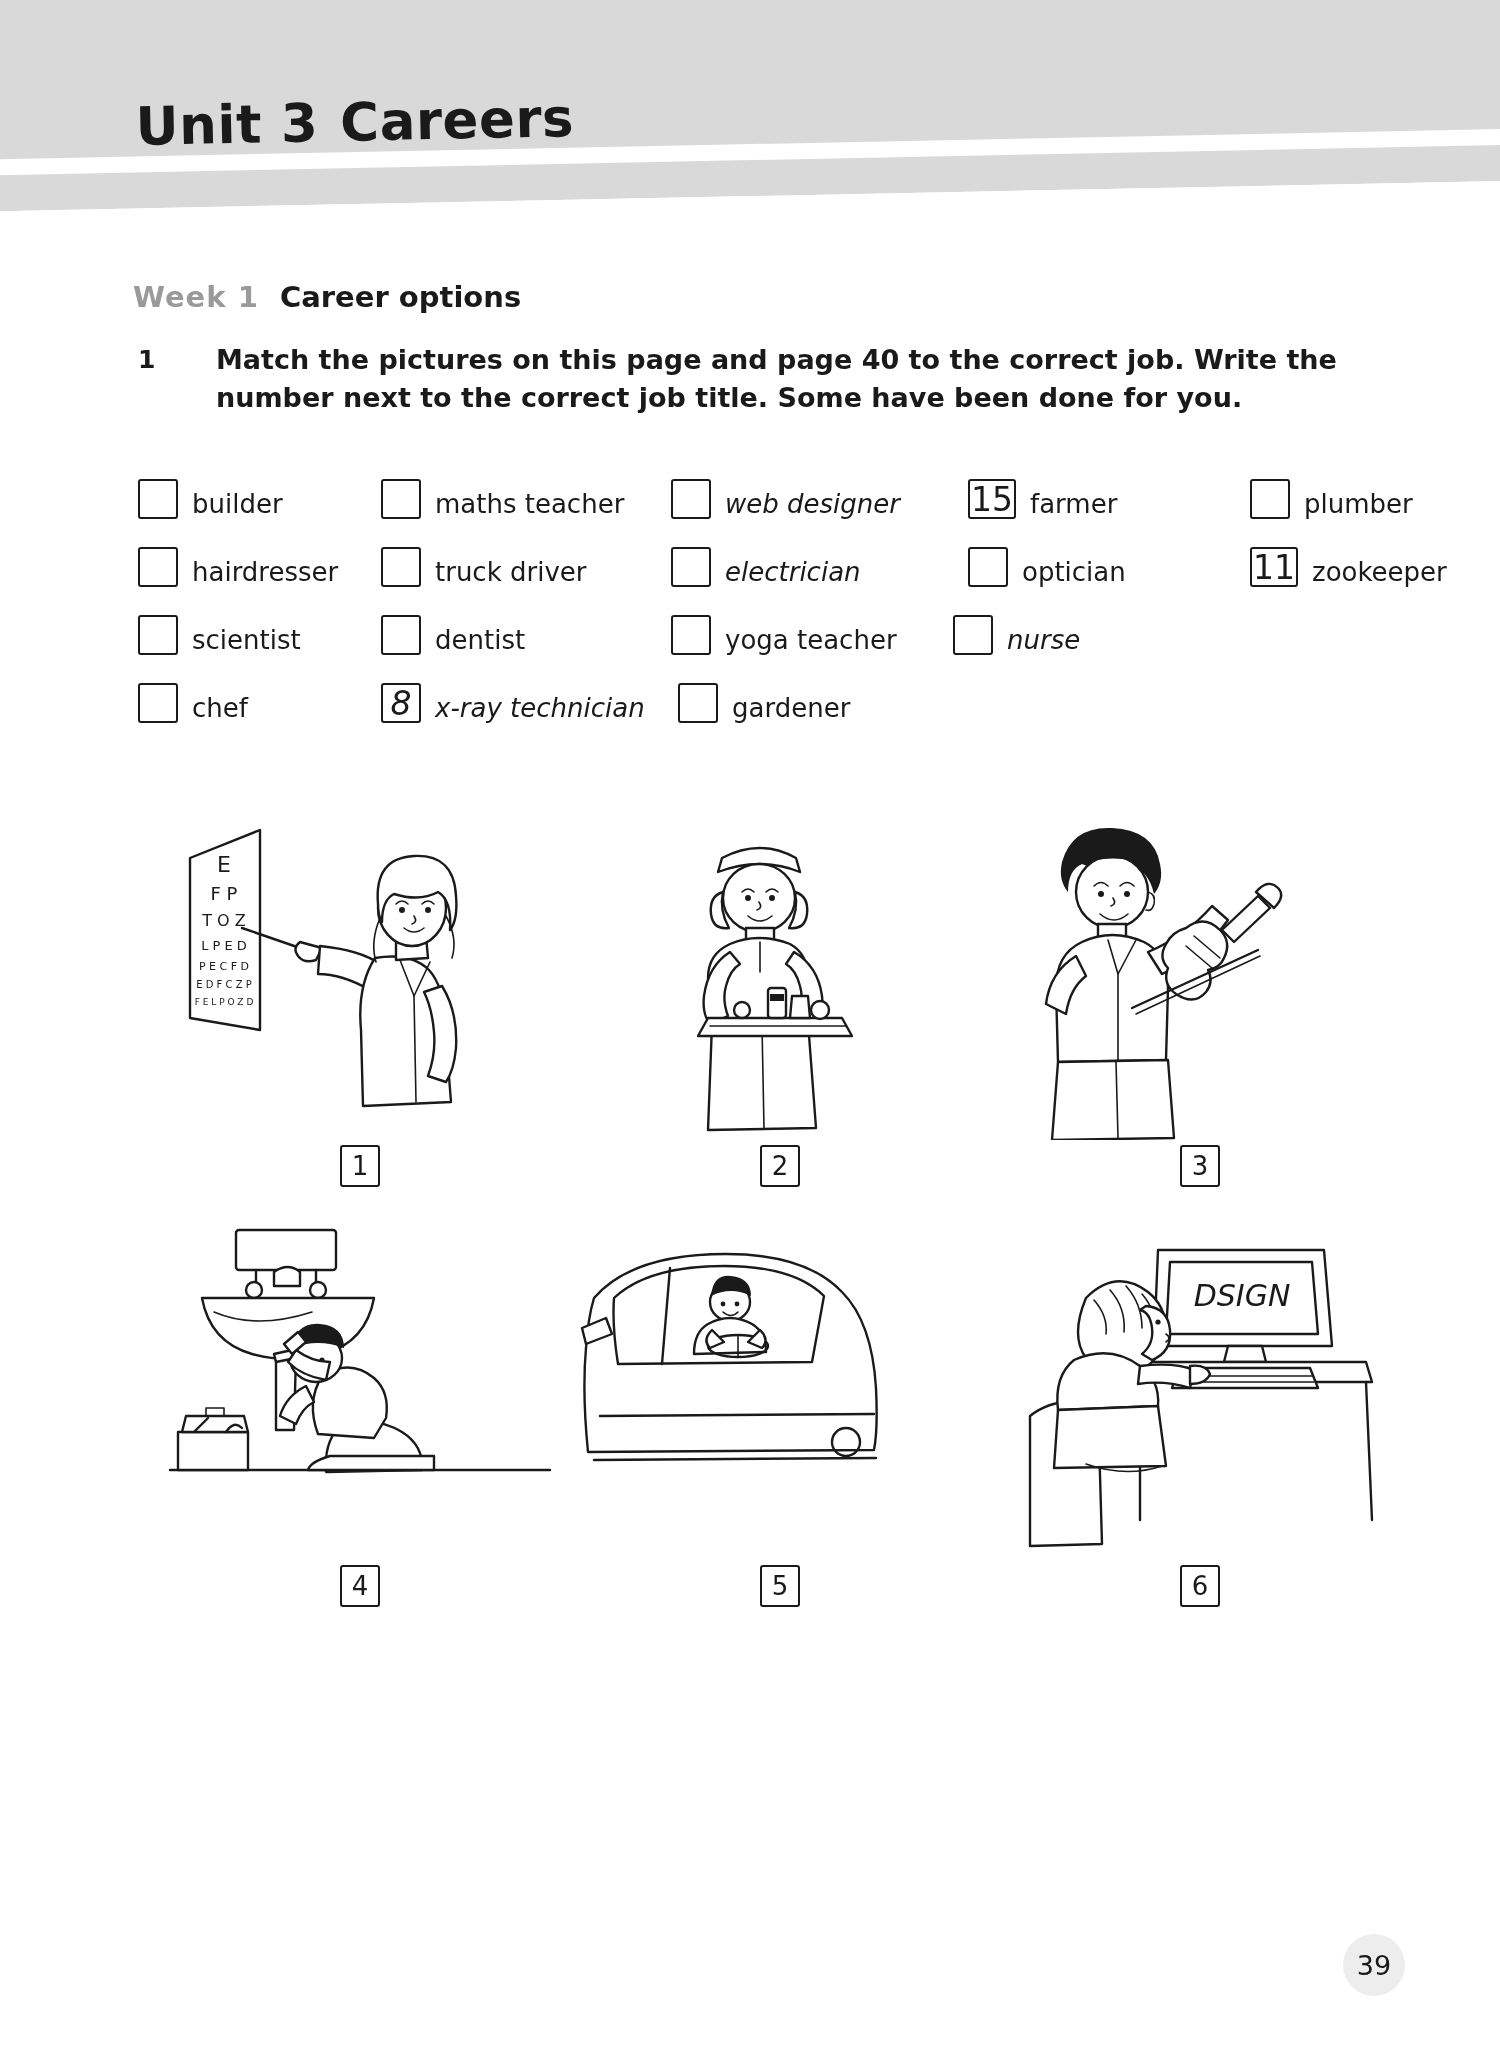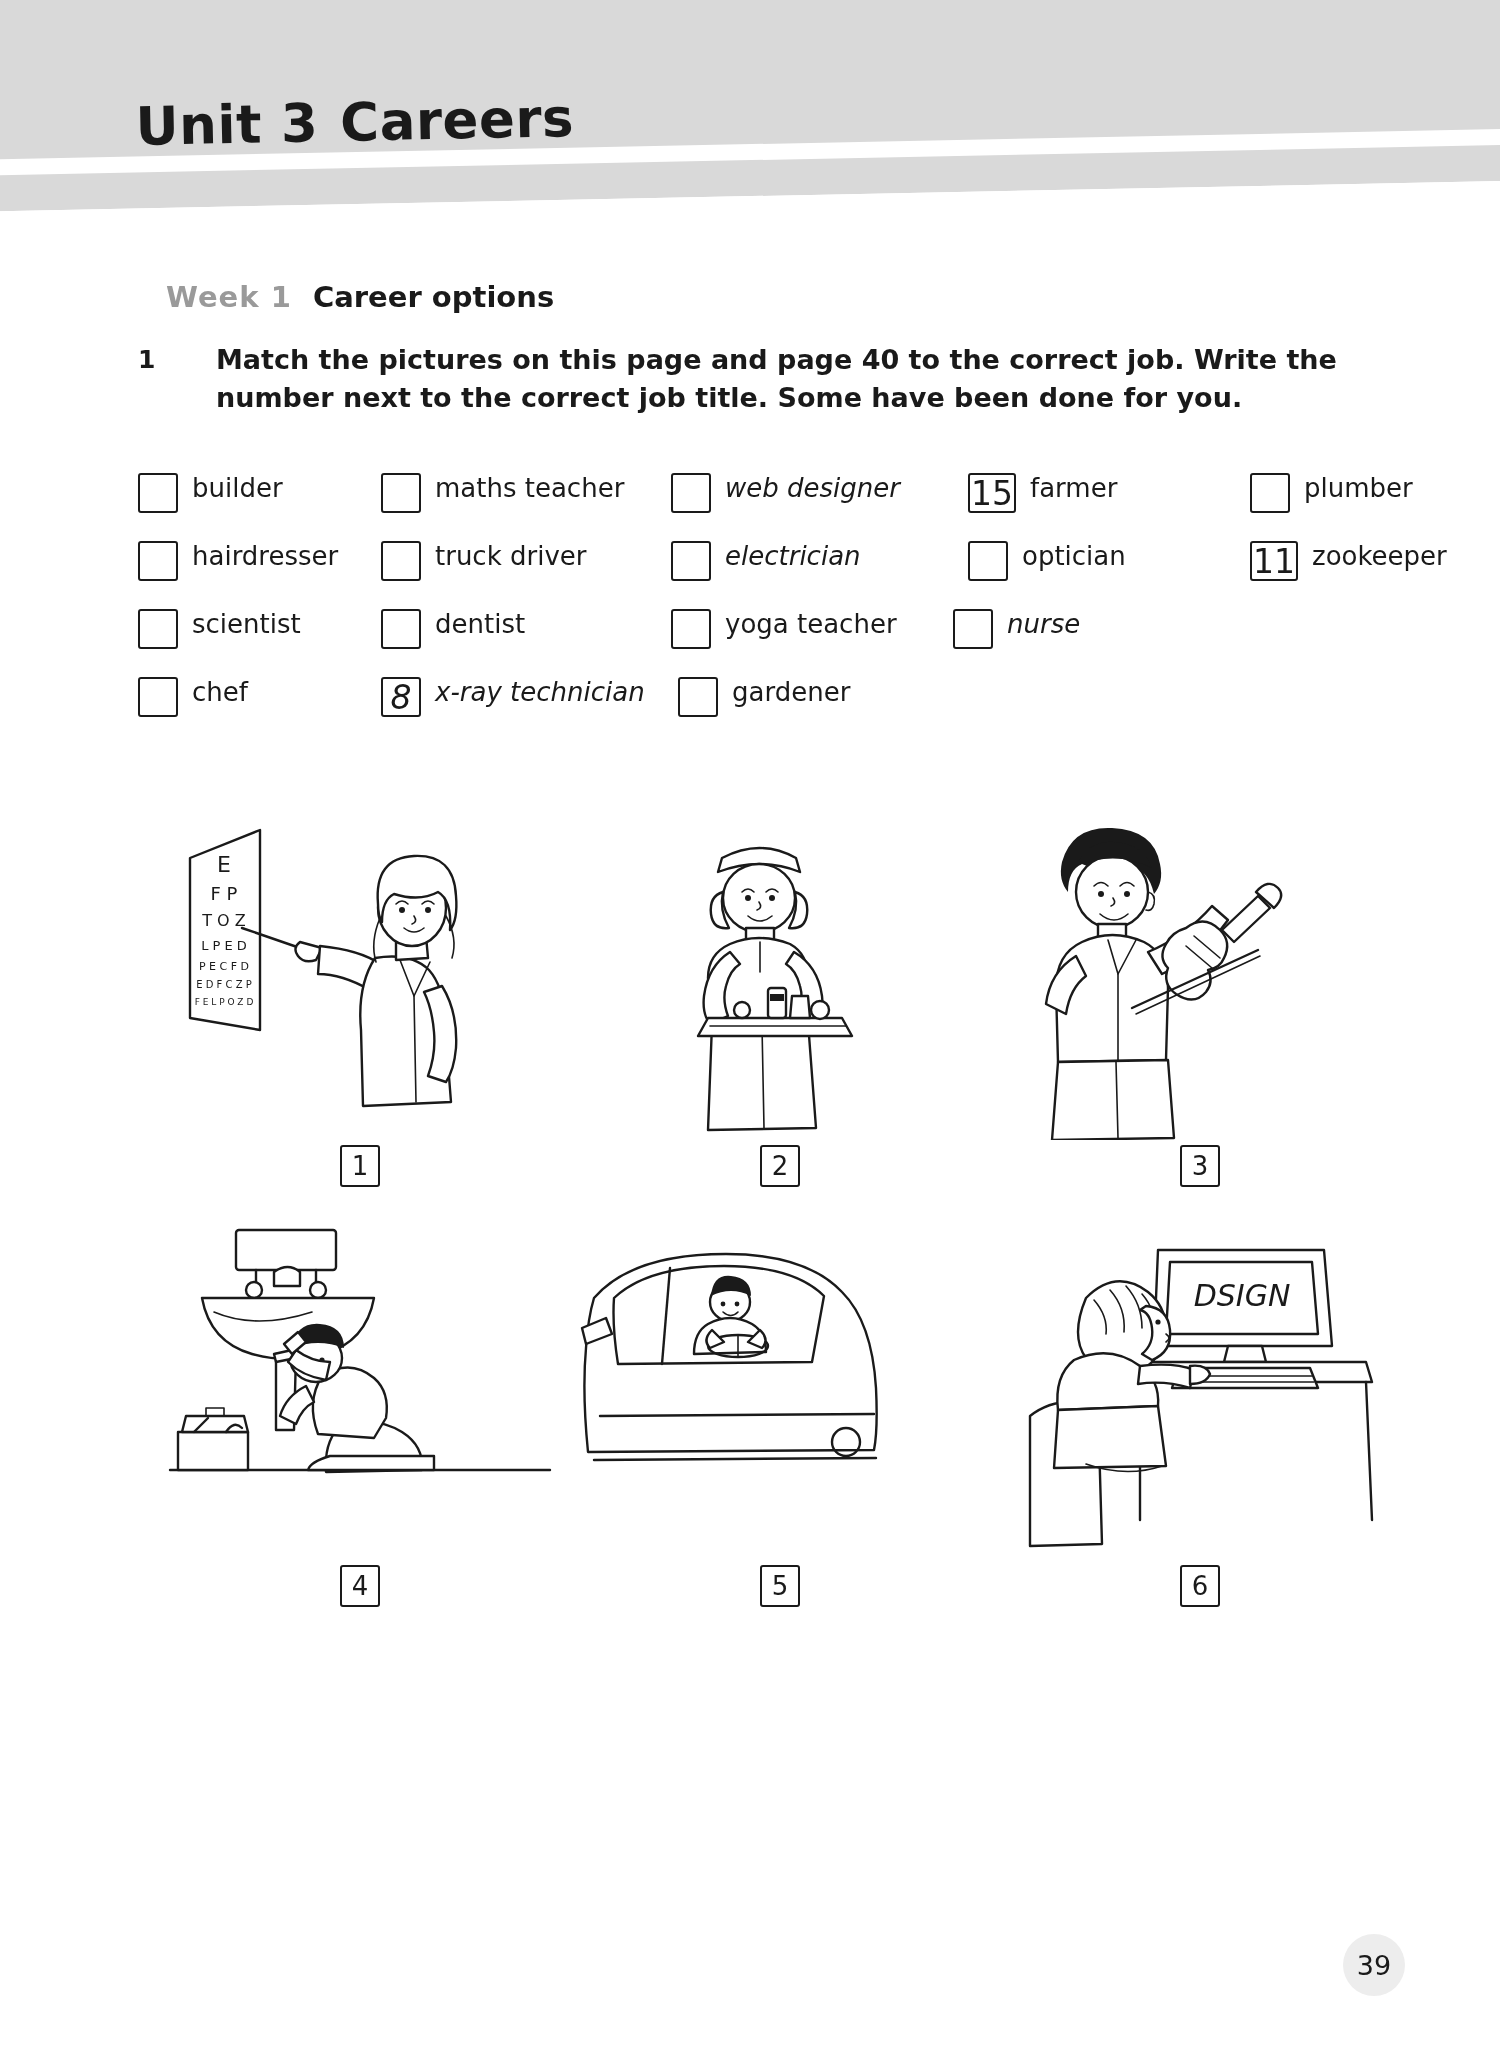--- a/index.html
+++ b/index.html
@@ -88,21 +88,20 @@
     white-space: nowrap;
   }
   .unit-title .unit-num { margin-right: 22px; }
 
   
   .week-line {
     position: absolute;
     left: 133px;
     top: 280px;
     white-space: nowrap;
-    margin-left: 33px;
   }
   .week-label {
     font-family: "DejaVu Sans", sans-serif;
     font-weight: bold;
     font-size: 29px;
     color: #9a9a9a;
     letter-spacing: 1px;
   }
   .week-title {
     font-family: "DejaVu Sans", sans-serif;
@@ -141,21 +140,21 @@
     top: 473px;
     width: 1320px;
   }
   .job-row {
     display: flex;
     align-items: flex-start;
     height: 68px;
   }
   .job-item {
     display: flex;
-    align-items: flex-start;
+    align-items: flex-end;
     height: 46px;
   }
   .job-item.c0 { width: 243px; }
   .job-item.c1 { width: 290px; }
   .job-item.c2 { width: 297px; font-style: italic; }
   .job-item.c3 { width: 282px; }
   .job-item.c4 { width: 200px; }
   .jbox {
     width: 40px;
     height: 40px;

